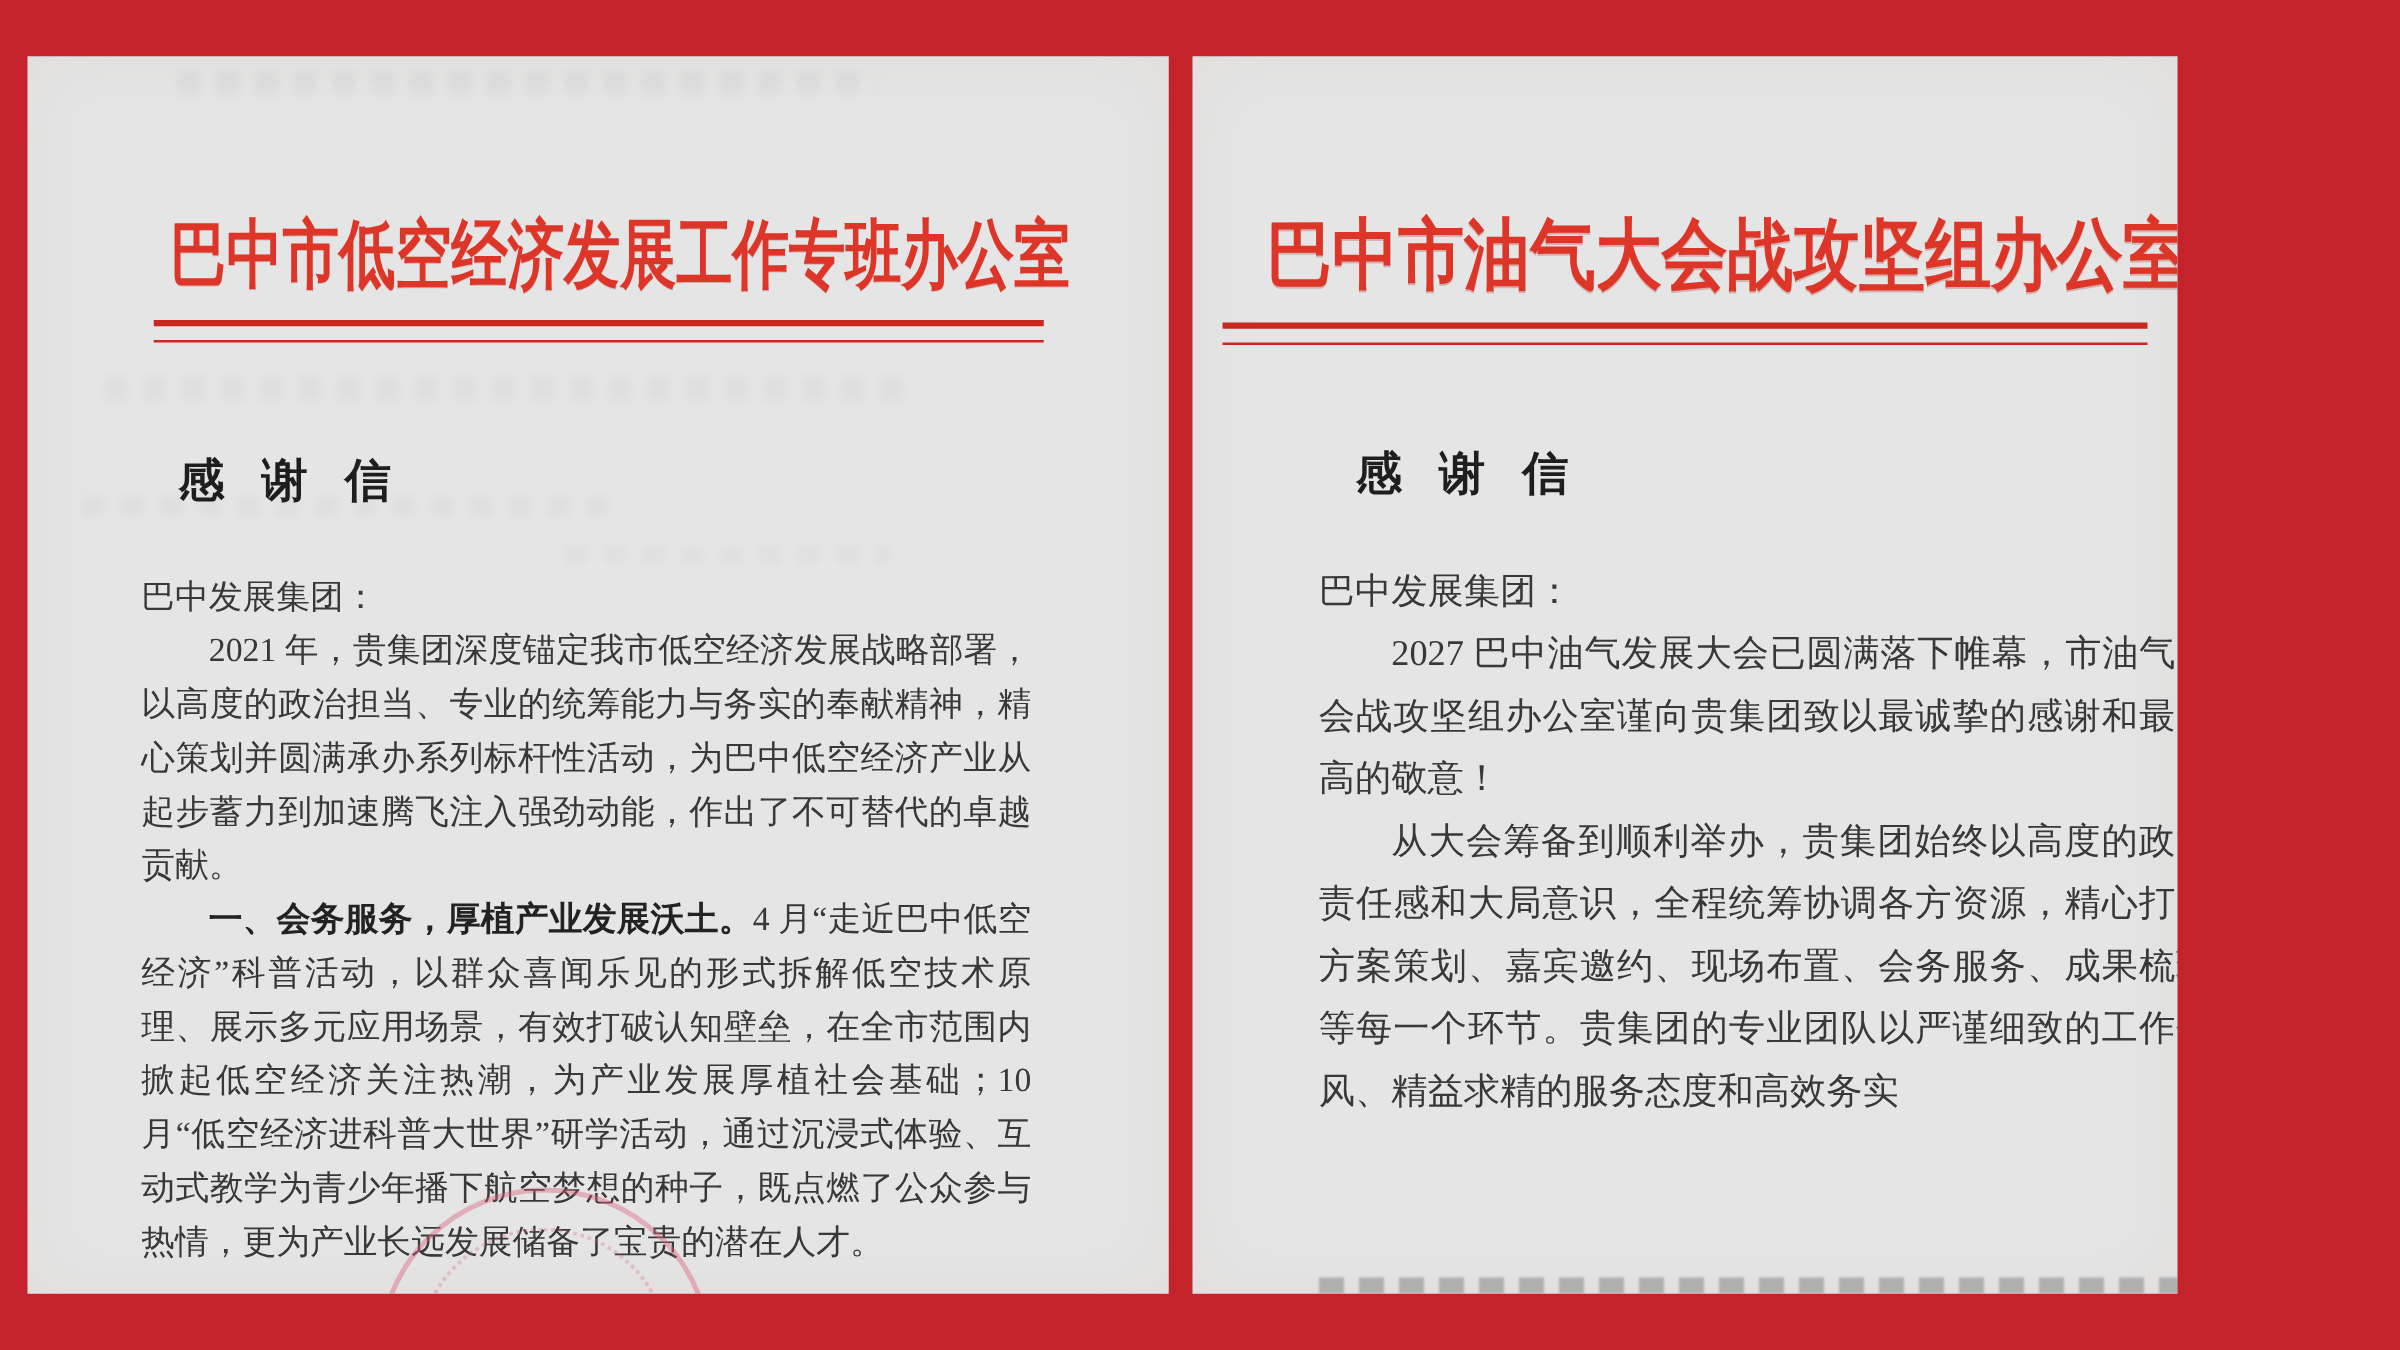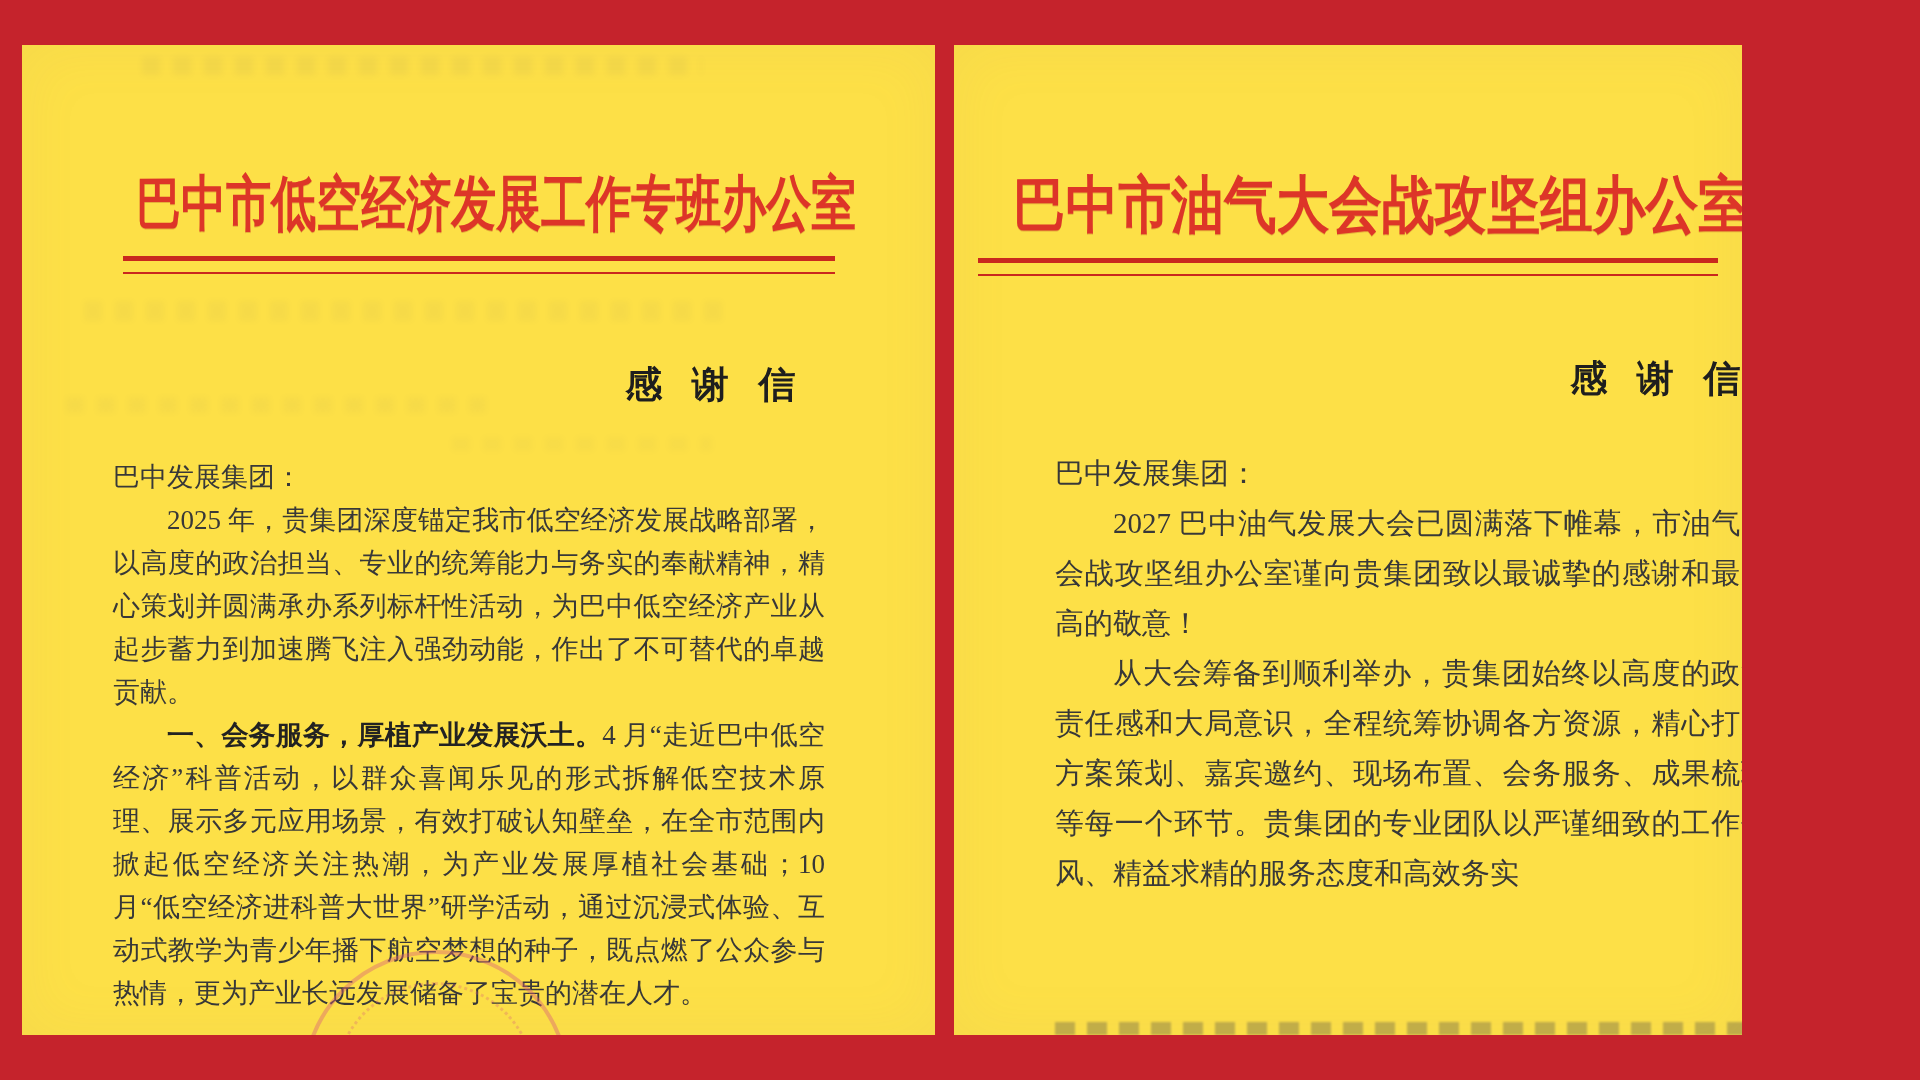--- a/index.html
+++ b/index.html
@@ -2,21 +2,21 @@
 <html><head>
 <meta charset="utf-8">
 <style>
   html,body{margin:0;padding:0;}
   body{
     width:1920px;height:1080px;overflow:hidden;position:relative;
     background:#c5232c;
     font-family:"Liberation Serif","DejaVu Serif",serif;
   }
   .page{
-    position:absolute;top:45px;height:990px;background:#fde047;
+    position:absolute;top:45px;height:990px;background:#e5e5e5;
     overflow:hidden;
     box-shadow:inset 0 0 60px rgba(160,140,120,.08);
   }
   .page-left{left:22px;width:913px;}
   .page-right{left:954px;width:788px;}
 
   .letterhead{
     margin-top:128px;text-align:center;white-space:nowrap;
     color:#dd3528;font-weight:700;line-height:1.05;
     text-shadow:0 1px 0 rgba(160,30,20,.25);
@@ -29,21 +29,21 @@
     border-top:5px solid #c9281e;border-bottom:2px solid #c9281e;
   }
   .page-left .head-rule{width:712px;}
   .page-right .head-rule{width:740px;}
 
   .content{position:relative;}
   .page-left .content{margin-left:91px;width:712px;}
   .page-right .content{margin-left:101px;width:715px;}
 
   .letter-title{
-    text-align:right;color:#1e1e1e;font-weight:600;
+    text-align:left;color:#1e1e1e;font-weight:600;
     font-size:37px;letter-spacing:.8em;padding-left:.8em;font-family:Liberation Mono, monospace;
   }
   .page-left .letter-title{margin-top:86px;}
   .page-right .letter-title{margin-top:78px;}
 
   .body-text{color:#383838;text-align:justify;}
   .page-left .body-text{font-size:27px;line-height:43px;margin-top:46px;}
   .page-right .body-text{font-size:29px;line-height:50px;margin-top:44px;}
 
   .salutation{margin:0;}
@@ -89,21 +89,21 @@
   <div class="bleed b4"></div>
 
   <div class="letterhead">巴中市低空经济发展工作专班办公室</div>
   <div class="head-rule"></div>
 
   <div class="content">
     <div class="letter-title">感谢信</div>
     <div class="body-text">
       <p class="para salutation" style="text-indent:0">巴中发展集团：</p>
       <div>
-          <p class="para">2025 年，贵集团深度锚定我市低空经济发展战略部署，以高度的政治担当、专业的统筹能力与务实的奉献精神，精心策划并圆满承办系列标杆性活动，为巴中低空经济产业从起步蓄力到加速腾飞注入强劲动能，作出了不可替代的卓越贡献。</p>
+          <p class="para">2021 年，贵集团深度锚定我市低空经济发展战略部署，以高度的政治担当、专业的统筹能力与务实的奉献精神，精心策划并圆满承办系列标杆性活动，为巴中低空经济产业从起步蓄力到加速腾飞注入强劲动能，作出了不可替代的卓越贡献。</p>
           <p class="para"><span class="lead">一、会务服务，厚植产业发展沃土。</span>4 月“走近巴中低空经济”科普活动，以群众喜闻乐见的形式拆解低空技术原理、展示多元应用场景，有效打破认知壁垒，在全市范围内掀起低空经济关注热潮，为产业发展厚植社会基础；10 月“低空经济进科普大世界”研学活动，通过沉浸式体验、互动式教学为青少年播下航空梦想的种子，既点燃了公众参与热情，更为产业长远发展储备了宝贵的潜在人才。</p>
         </div>
     </div>
   </div>
 
   <div class="stamp">
     <div class="stamp-inner"></div>
   </div>
 </div>
 

